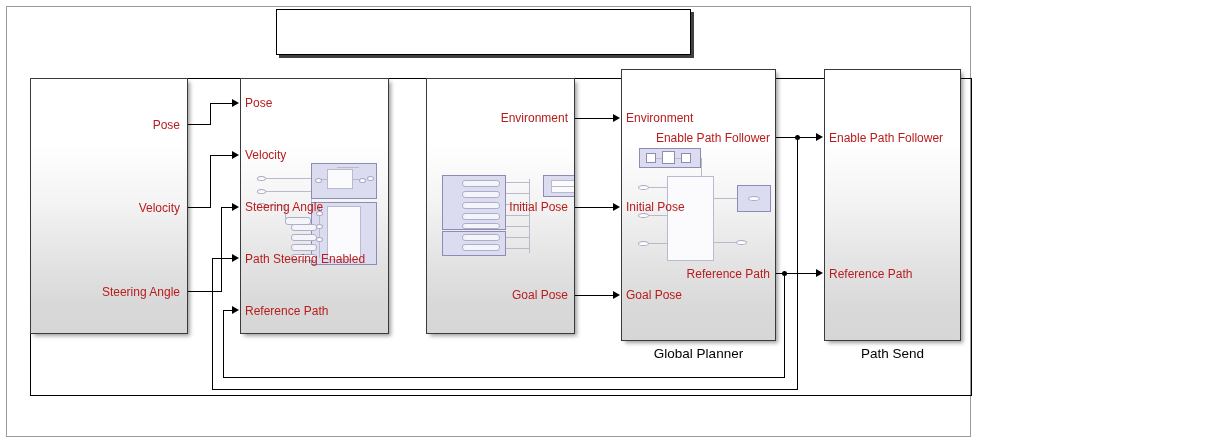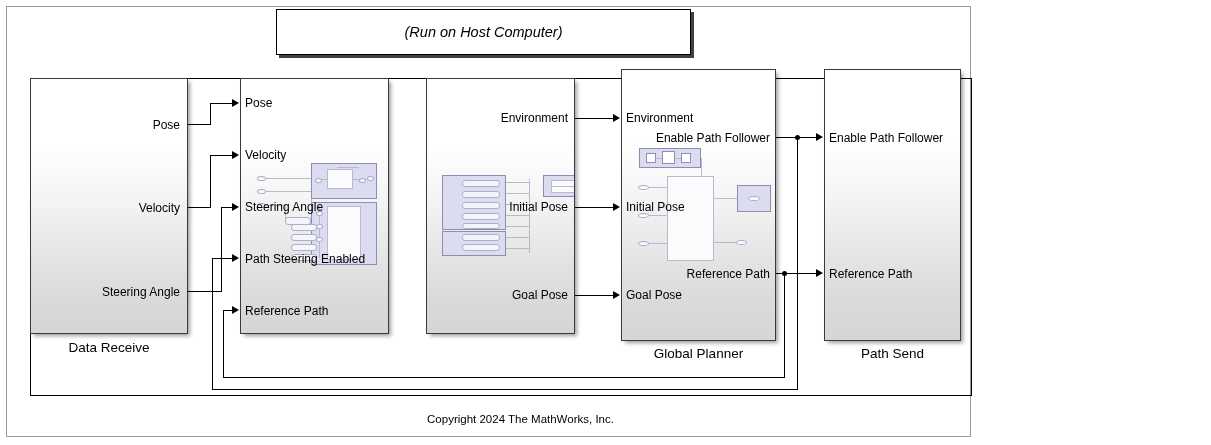--- a/index.html
+++ b/index.html
@@ -31,21 +31,21 @@
     position:absolute;box-sizing:border-box;
     border:1px solid #3a3a3a;
     background:linear-gradient(to bottom,#ffffff 0%,#ffffff 26%,#f4f4f4 48%,#e3e3e3 72%,#d9d9d9 88%,#d6d6d6 100%);
     box-shadow:3px 3px 4px -1px rgba(0,0,0,0.38);
     overflow:hidden;
   }
   .block-label{
     position:absolute;font-size:13.5px;color:#000;text-align:center;white-space:nowrap;
   }
   .port-label{
-    position:absolute;font-size:12px;color:#000000;white-space:nowrap;line-height:1;
+    position:absolute;font-size:12px;color:#b91c1c;white-space:nowrap;line-height:1;
   }
   .port-in{ text-align:left; }
   .port-out{ text-align:right; }
 
   
   .h{position:absolute;height:0;border-top:1.3px solid #000;}
   .v{position:absolute;width:0;border-left:1.3px solid #000;}
   .arrow{
     position:absolute;width:0;height:0;
     border-top:4.5px solid transparent;border-bottom:4.5px solid transparent;
@@ -73,25 +73,23 @@
 </head>
 <body>
 
 <div id="canvas">
 
   <div id="canvas-border"></div>
 
   <div id="area-frame"></div>
 
   <div id="title-note">
-    <div class="l2">(Run on Host Computer)</div>
   </div>
 
   <div class="block" style="left:30px;top:78px;width:158px;height:256px;"></div>
-  <div class="block-label" style="left:30px;top:340px;width:158px;">Data Receive</div>
   <div class="port-label port-out" style="left:48px;top:119px;width:132px;">Pose</div>
   <div class="port-label port-out" style="left:48px;top:202px;width:132px;">Velocity</div>
   <div class="port-label port-out" style="left:48px;top:286px;width:132px;">Steering Angle</div>
 
   <div class="block" style="left:240px;top:78px;width:149px;height:256px;">
 
     <div class="pv" style="left:0;top:0;width:149px;height:256px;">
       <div class="pv-oval" style="left:16px;top:97px;width:9px;height:5px;"></div>
       <div class="pv-oval" style="left:16px;top:110px;width:9px;height:5px;"></div>
       <div class="pv-oval" style="left:16px;top:124px;width:9px;height:5px;"></div>
@@ -229,15 +227,14 @@
   <div class="v" style="left:212px;top:258px;height:132px;"></div>
   <div class="h" style="left:212px;top:258px;width:20px;"></div>
   <div class="arrow" style="left:232px;top:253.5px;"></div>
 
   <div class="v" style="left:784px;top:273px;height:104px;"></div>
   <div class="h" style="left:223px;top:377px;width:562px;"></div>
   <div class="v" style="left:223px;top:310px;height:68px;"></div>
   <div class="h" style="left:223px;top:310px;width:9px;"></div>
   <div class="arrow" style="left:232px;top:305.5px;"></div>
 
-  <div id="copyright">Copyright 2024 The MathWorks, Inc.</div>
 
 </div>
 
 </body></html>

